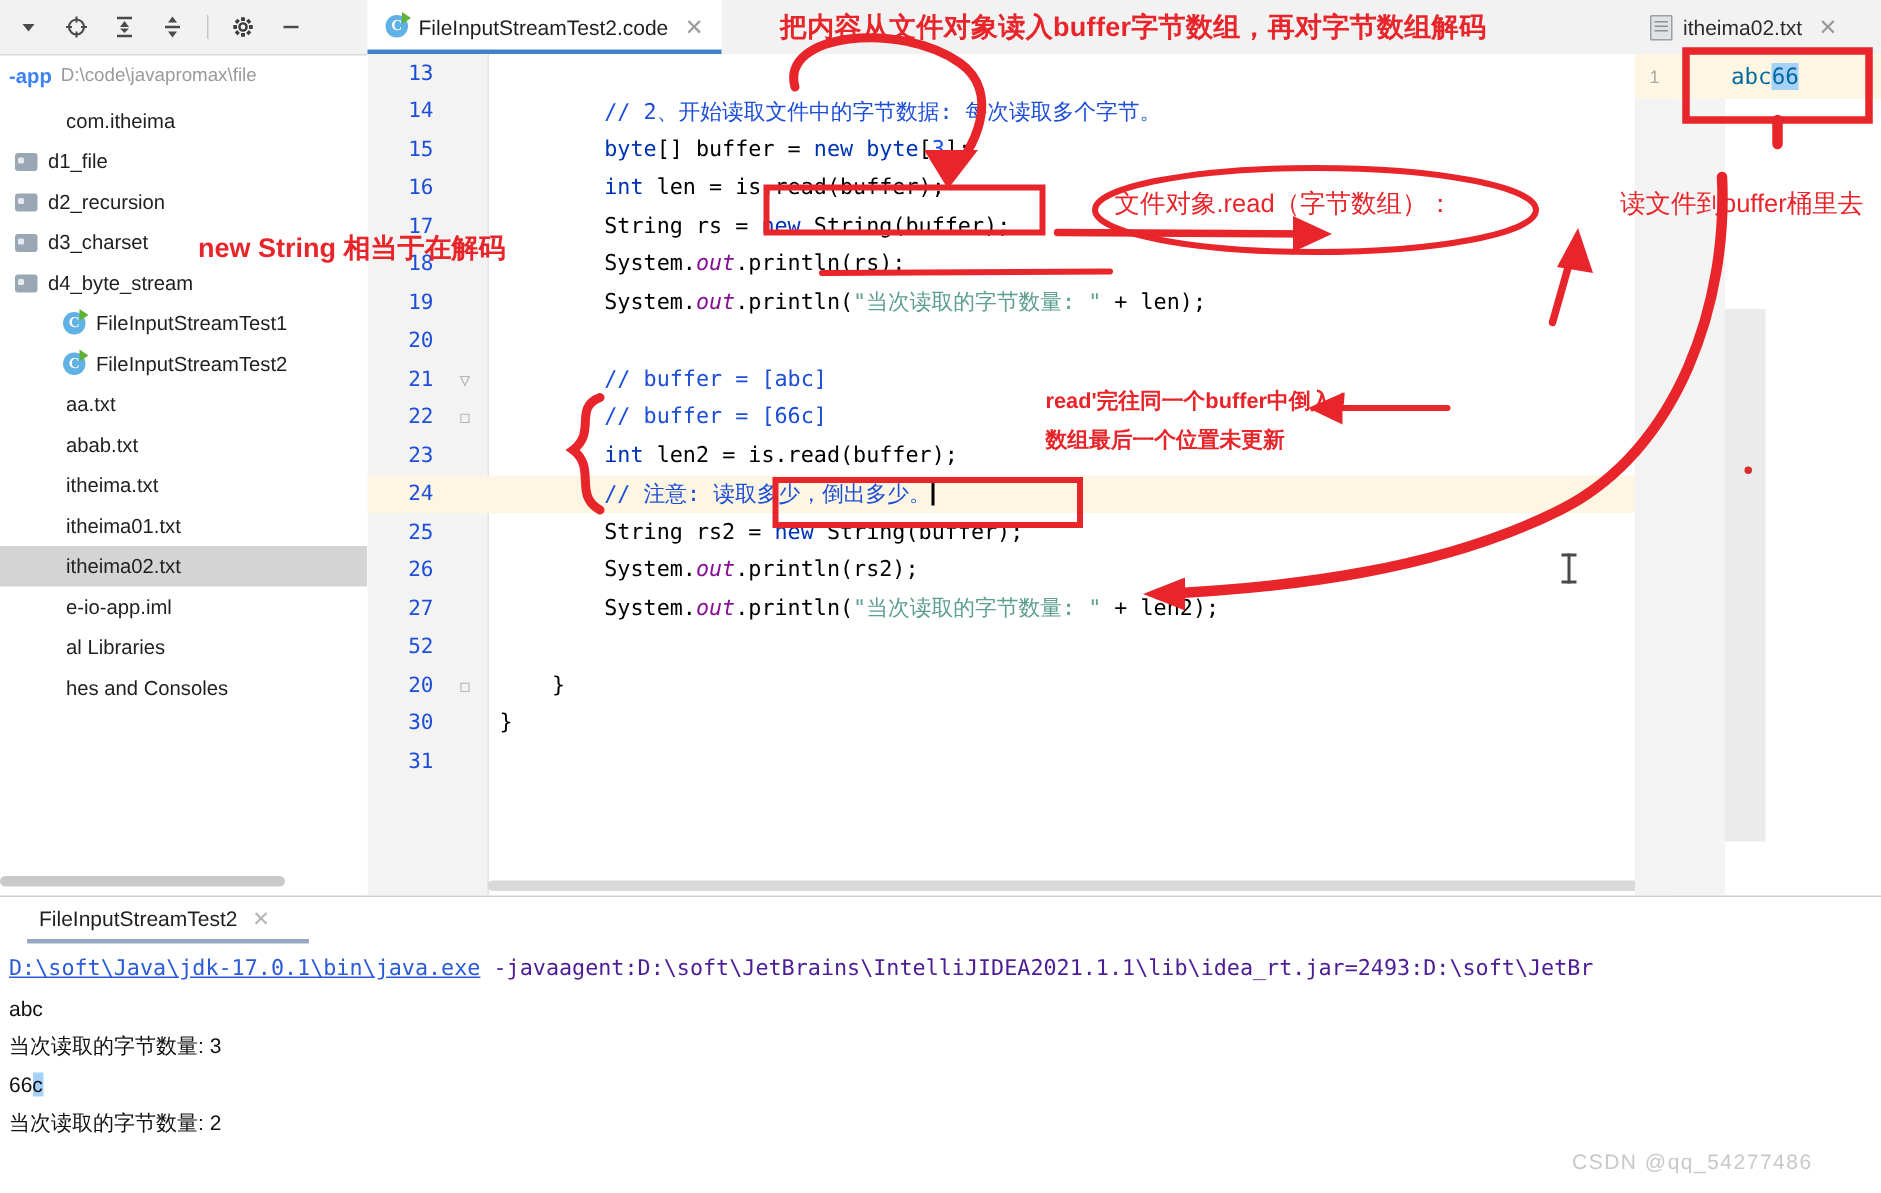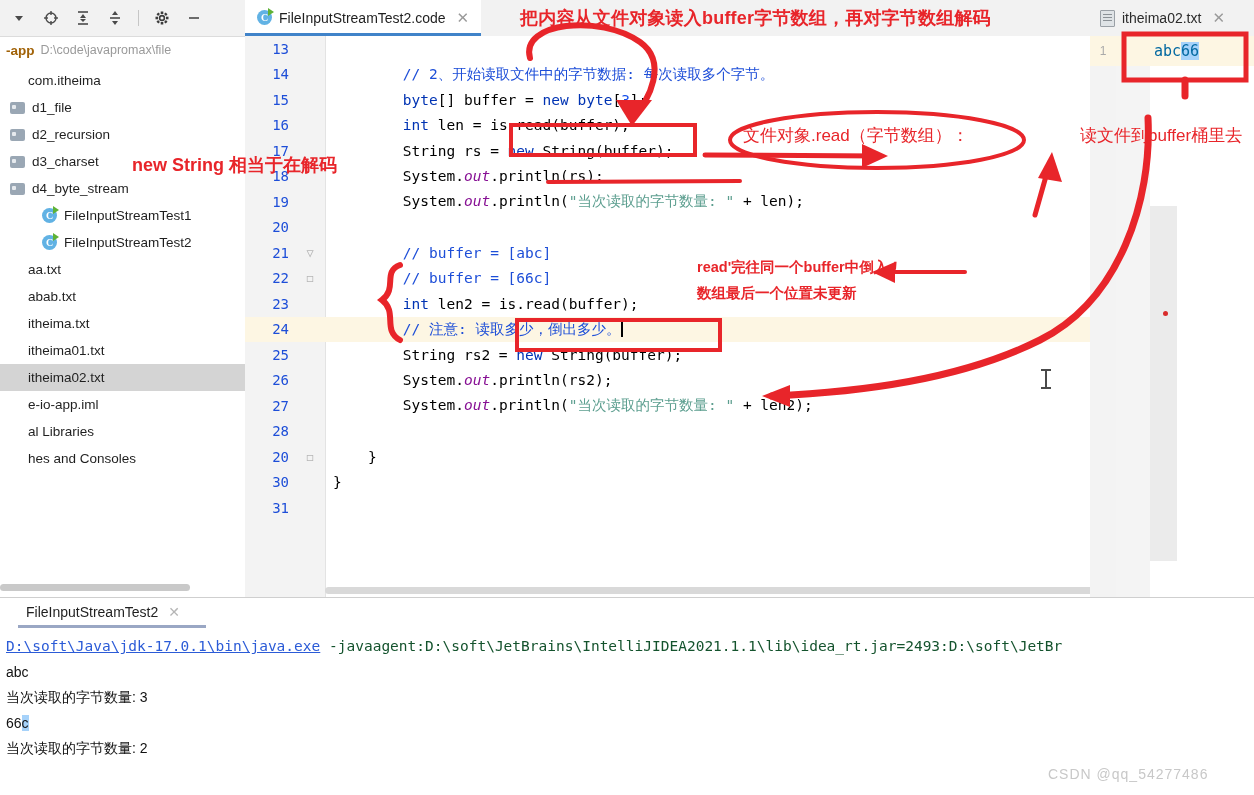--- a/index.html
+++ b/index.html
@@ -10,27 +10,27 @@
     font-size:13px;color:#2b2b2b;
   }
   .app{position:absolute;inset:0;}
 
   
   .left-panel{position:absolute;left:0;top:0;width:245px;height:597px;background:#fff;}
   .left-toolbar{height:36px;display:flex;align-items:center;gap:14px;padding:0 10px;background:#f2f2f2;border-bottom:1px solid #dcdcdc;}
   .tb-ico{width:18px;height:18px;display:flex;align-items:center;justify-content:center;color:#4a4a4a;cursor:pointer;}
   .tb-sep{width:1px;height:16px;background:#c6c6c6;}
   .proj-row{height:26px;display:flex;align-items:center;gap:6px;padding:0 6px;font-size:13.5px;white-space:nowrap;overflow:hidden;}
-  .proj-row b{color:#a16207;}
+  .proj-row b{color:#3b82f6;}
   .proj-path{color:#9a9a9a;font-size:12.5px;}
 
   .tree{padding-top:4px;}
   .tree-item{height:27px;display:flex;align-items:center;gap:7px;padding-left:8px;white-space:nowrap;font-size:13.5px;color:#1f1f1f;cursor:pointer;}
   .tree-item.sel{background:#d4d4d4;}
-  .ind-0{padding-left:6px;}
+  .ind-0{padding-left:22px;}
   .ind-1{padding-left:10px;}
   .ind-2{padding-left:42px;}
   .ico-folder{width:15px;height:12px;background:#9aa7b4;border-radius:2px;position:relative;flex:none;}
   .ico-folder:before{content:"";position:absolute;left:2px;top:3px;width:4px;height:4px;background:#e6eaee;border-radius:1px;}
   .ico-java{width:15px;height:15px;border-radius:50%;background:#61b2e4;position:relative;flex:none;
             color:#fff;font-size:10px;font-weight:bold;text-align:center;line-height:15px;font-family:"Liberation Serif",serif;}
   .ico-java:after{content:"";position:absolute;right:-2px;top:-2px;width:0;height:0;
                   border-left:6px solid #5fb236;border-top:4px solid transparent;border-bottom:4px solid transparent;}
   .ico-blank{width:15px;flex:none;}
   .left-scroll{position:absolute;left:0;bottom:6px;width:190px;height:7px;background:#c9c9c9;border-radius:4px;}
@@ -81,21 +81,21 @@
   .red-dot{position:absolute;left:1163px;top:311px;width:5px;height:5px;border-radius:50%;background:#d92b2b;}
 
   
   .console{position:absolute;left:0;right:0;top:597px;bottom:0;background:#fff;border-top:1px solid #cfcfcf;}
   .ctabs{height:32px;display:flex;align-items:center;padding:0 8px;gap:8px;margin-left:16px;}
   .ctab{font-size:14px;color:#1f1f1f;position:relative;padding:4px 2px 8px;cursor:pointer;}
   .ctab .uline{position:absolute;left:-6px;right:-24px;bottom:0;height:3px;background:#9aa7c4;}
   .ctab-close{color:#b5b5b5;font-size:14px;margin-left:6px;cursor:pointer;}
   .cout{padding:4px 4px 0 6px;font-family:"DejaVu Sans Mono","Liberation Mono",monospace;font-size:14.5px;line-height:25.5px;white-space:nowrap;overflow:hidden;}
   .cpath{color:#2b5bd7;text-decoration:underline;}
-  .cargs{color:#14532d;}
+  .cargs{color:#4c1d95;}
   .cplain{color:#111;font-family:"Liberation Sans",sans-serif;font-size:14px;}
   .sel-hl{background:#a6d2fa;}
 
   
   .overlay{position:absolute;inset:0;pointer-events:none;}
   .ann{position:absolute;color:#e8252a;font-weight:bold;white-space:nowrap;}
   .ann-title{left:520px;top:6px;font-size:18px;letter-spacing:0.2px;}
   .ann-newstring{left:132px;top:153px;font-size:18px;}
   .ann-read{left:743px;top:124px;font-size:17px;color:#e8252a;font-weight:500;}
   .ann-read2{left:1080px;top:124px;font-size:17px;font-weight:500;}
@@ -255,21 +255,21 @@
           <div class="ln"><span class="num">18</span><span class="fold"></span><span class="txt">        System.<span class="fld">out</span>.println(rs);</span></div>
           <div class="ln"><span class="num">19</span><span class="fold"></span><span class="txt">        System.<span class="fld">out</span>.println(<span class="str">"当次读取的字节数量: "</span> + len);</span></div>
           <div class="ln"><span class="num">20</span><span class="fold"></span><span class="txt"></span></div>
           <div class="ln"><span class="num">21</span><span class="fold">▽</span><span class="txt"><span class="cm">        // buffer = [abc]</span></span></div>
           <div class="ln"><span class="num">22</span><span class="fold">◻</span><span class="txt"><span class="cm">        // buffer = [66c]</span></span></div>
           <div class="ln"><span class="num">23</span><span class="fold"></span><span class="txt">        <span class="kw">int</span> len2 = is.read(buffer);</span></div>
           <div class="ln cur"><span class="num">24</span><span class="fold"></span><span class="txt"><span class="cm">        // 注意: 读取多少，倒出多少。</span><span class="caret-vert"></span></span></div>
           <div class="ln"><span class="num">25</span><span class="fold"></span><span class="txt">        String rs2 = <span class="kw">new</span> String(buffer);</span></div>
           <div class="ln"><span class="num">26</span><span class="fold"></span><span class="txt">        System.<span class="fld">out</span>.println(rs2);</span></div>
           <div class="ln"><span class="num">27</span><span class="fold"></span><span class="txt">        System.<span class="fld">out</span>.println(<span class="str">"当次读取的字节数量: "</span> + len2);</span></div>
-          <div class="ln"><span class="num">28</span><span class="fold"></span><span class="txt"></span></div>
+          <div class="ln"><span class="num">52</span><span class="fold"></span><span class="txt"></span></div>
           <div class="ln"><span class="num">20</span><span class="fold">◻</span><span class="txt">    }</span></div>
           <div class="ln"><span class="num">30</span><span class="fold"></span><span class="txt">}</span></div>
           <div class="ln"><span class="num">31</span><span class="fold"></span><span class="txt"></span></div>
         </div>
 
       <div class="insp">
         <span class="chk">✓</span>
         <span>1</span>
         <span>⌃</span>
         <span>⌄</span>

